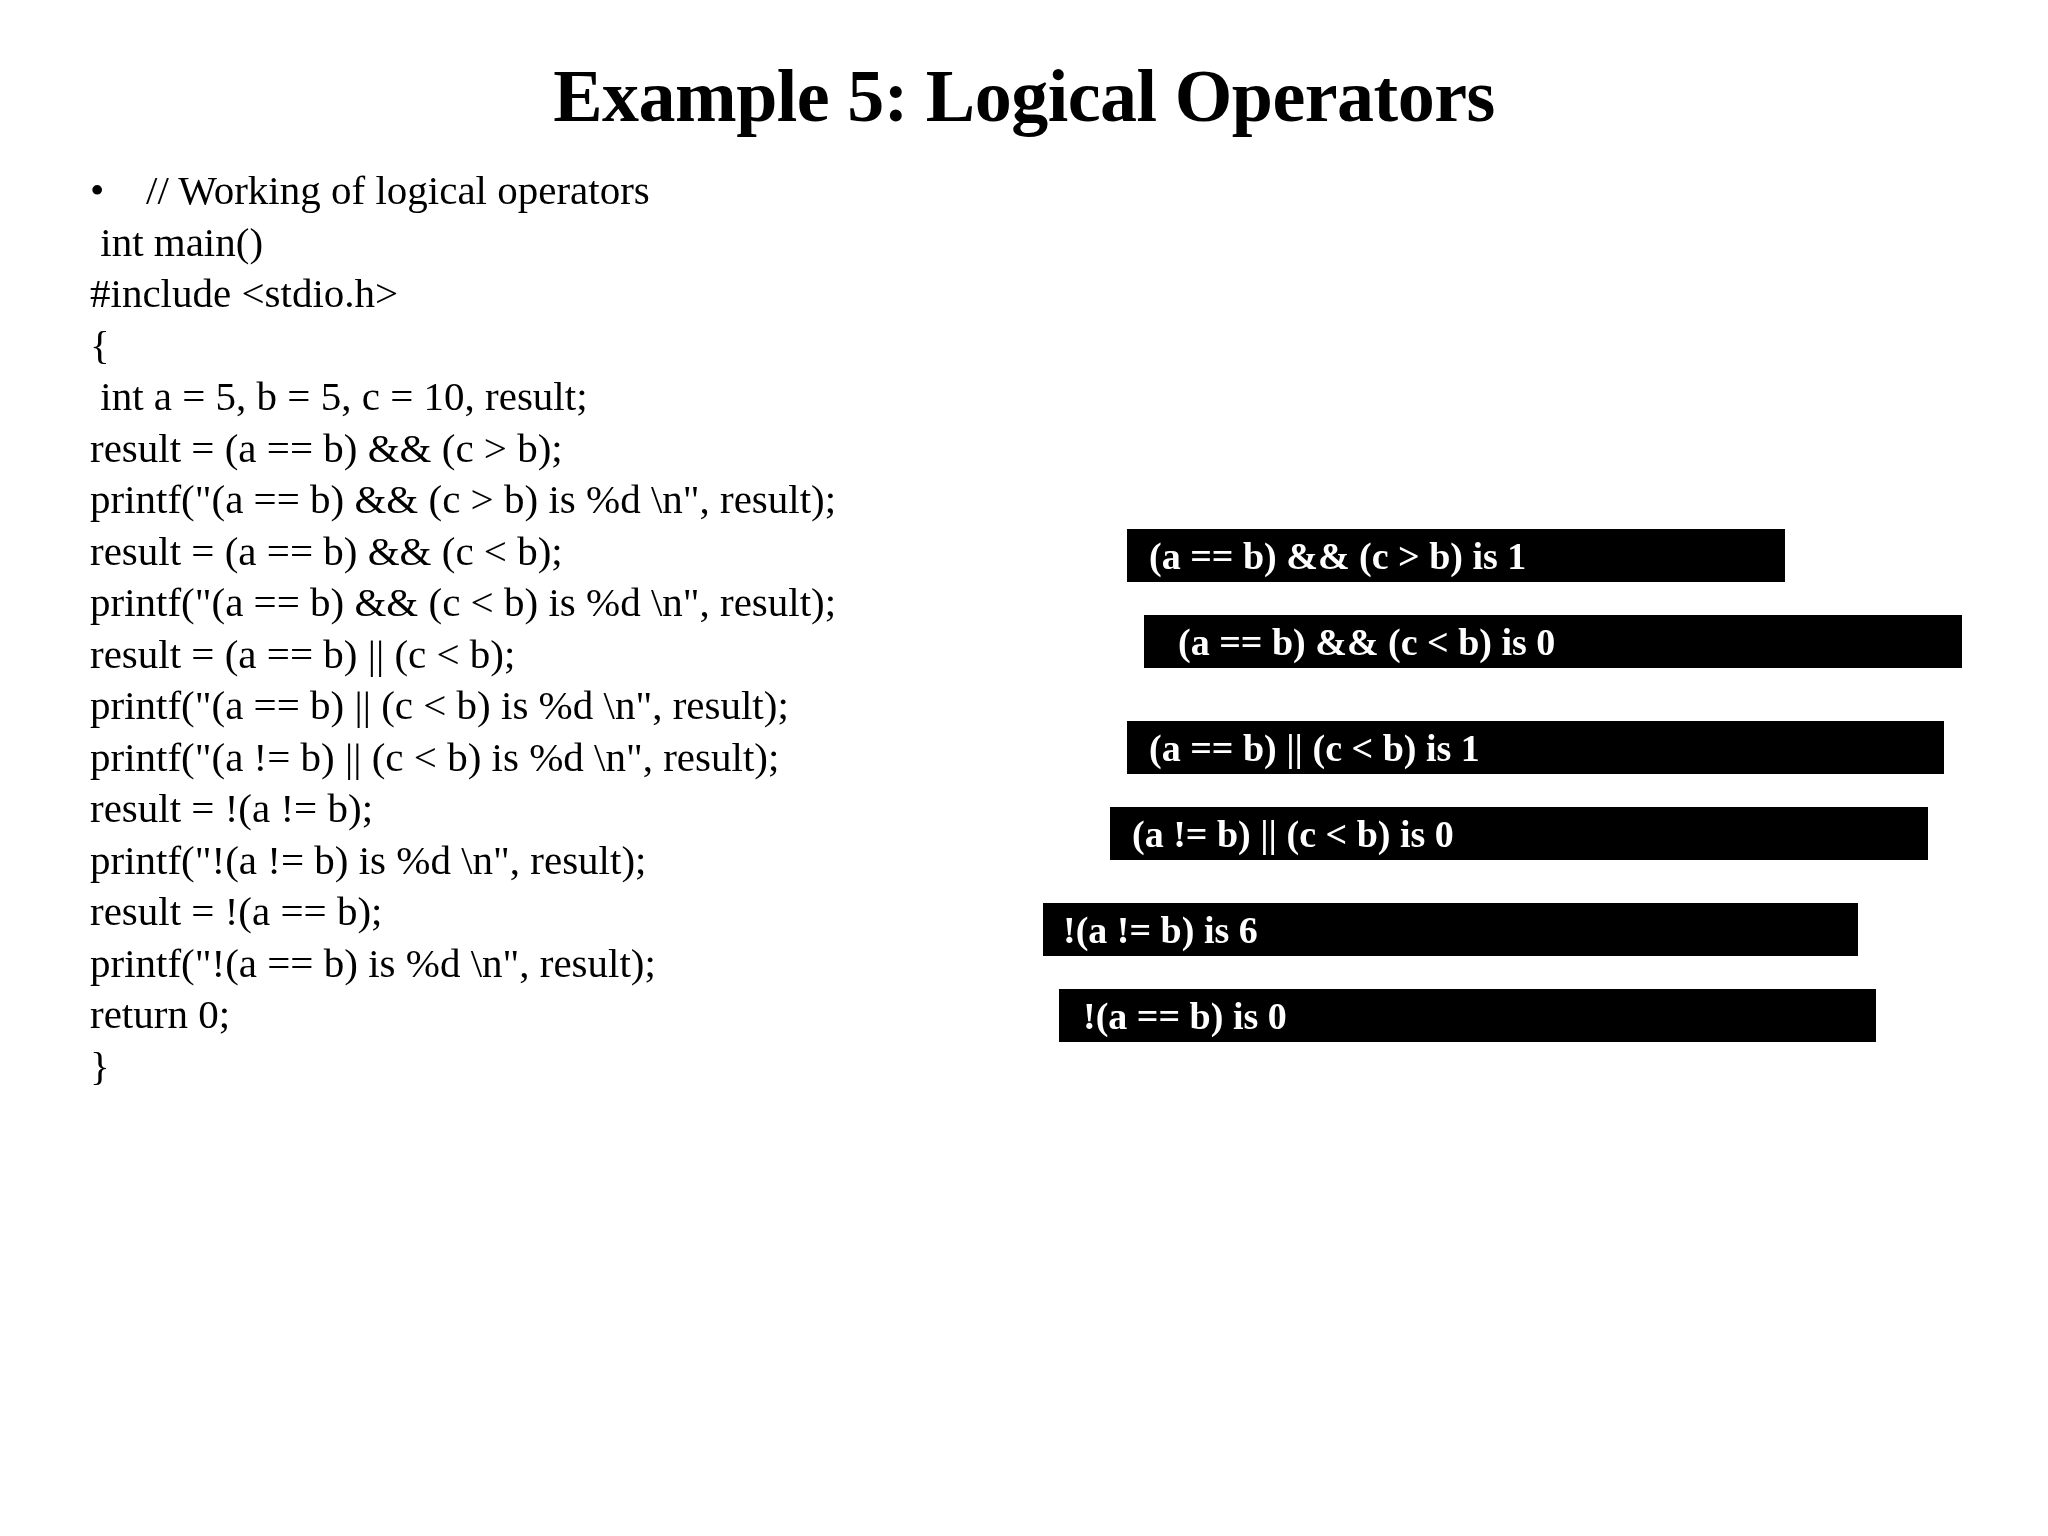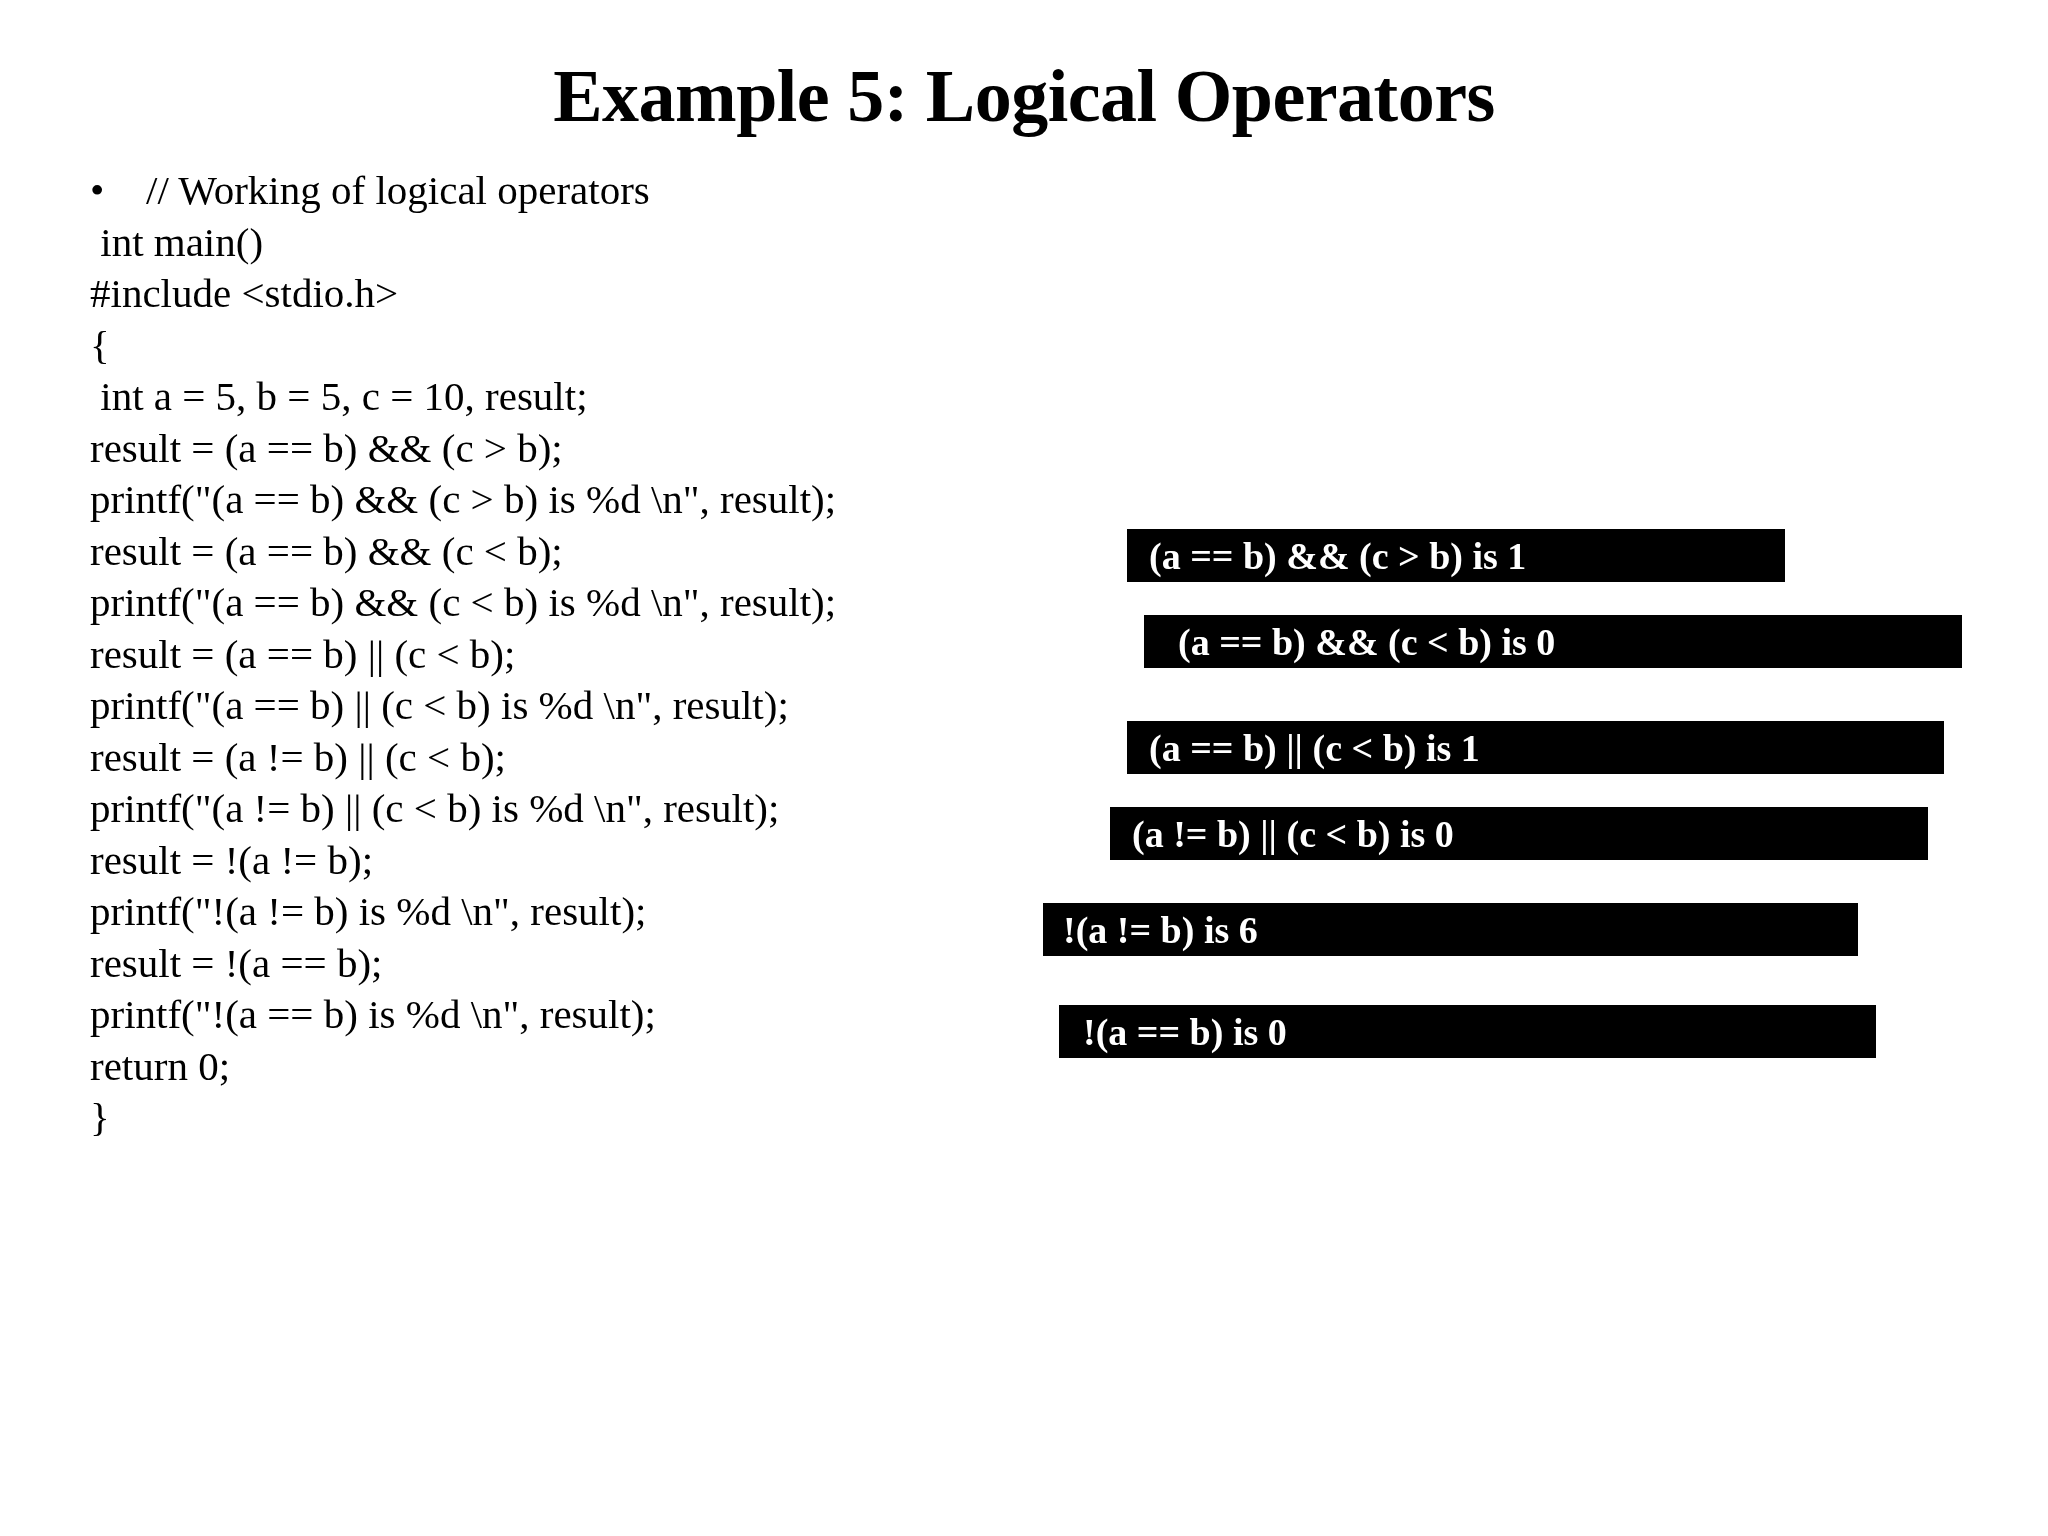--- a/index.html
+++ b/index.html
@@ -81,21 +81,20 @@
     <div class="code-line"> int main()</div>
     <div class="code-line">#include &lt;stdio.h&gt;</div>
     <div class="code-line">{</div>
     <div class="code-line"> int a = 5, b = 5, c = 10, result;</div>
     <div class="code-line">result = (a == b) &amp;&amp; (c &gt; b);</div>
     <div class="code-line">printf("(a == b) &amp;&amp; (c &gt; b) is %d \n", result);</div>
     <div class="code-line">result = (a == b) &amp;&amp; (c &lt; b);</div>
     <div class="code-line">printf("(a == b) &amp;&amp; (c &lt; b) is %d \n", result);</div>
     <div class="code-line">result = (a == b) || (c &lt; b);</div>
     <div class="code-line">printf("(a == b) || (c &lt; b) is %d \n", result);</div>
-    <div class="code-line">result = (a != b) || (c &lt; b);</div>
     <div class="code-line">printf("(a != b) || (c &lt; b) is %d \n", result);</div>
     <div class="code-line">result = !(a != b);</div>
     <div class="code-line">printf("!(a != b) is %d \n", result);</div>
     <div class="code-line">result = !(a == b);</div>
     <div class="code-line">printf("!(a == b) is %d \n", result);</div>
     <div class="code-line">return 0;</div>
     <div class="code-line">}</div>
   </div>
 
 <div id="output-layer">
@@ -107,16 +106,16 @@
     </div>
     <div class="output-box" style="left: 1127px; top: 721px; width: 817px; height: 53px; padding-left: 22px; background: rgb(0, 0, 0); color: rgb(255, 255, 255);">
       <span class="obx-text">(a == b) || (c &lt; b) is 1</span>
     </div>
     <div class="output-box" style="left: 1110px; top: 807px; width: 818px; height: 53px; padding-left: 22px; background: rgb(0, 0, 0); color: rgb(255, 255, 255);">
       <span class="obx-text">(a != b) || (c &lt; b) is 0</span>
     </div>
     <div class="output-box" style="left: 1043px; top: 903px; width: 815px; height: 53px; padding-left: 20px; background: rgb(0, 0, 0); color: rgb(255, 255, 255);">
       <span class="obx-text">!(a != b) is 6</span>
     </div>
-    <div class="output-box" style="left: 1059px; top: 989px; width: 817px; height: 53px; padding-left: 24px; background: rgb(0, 0, 0); color: rgb(255, 255, 255); margin-top: 16px;">
+    <div class="output-box" style="left: 1059px; top: 989px; width: 817px; height: 53px; padding-left: 24px; background: rgb(0, 0, 0); color: rgb(255, 255, 255);">
       <span class="obx-text">!(a == b) is 0</span>
     </div>
   </div>
 
 </body></html>

